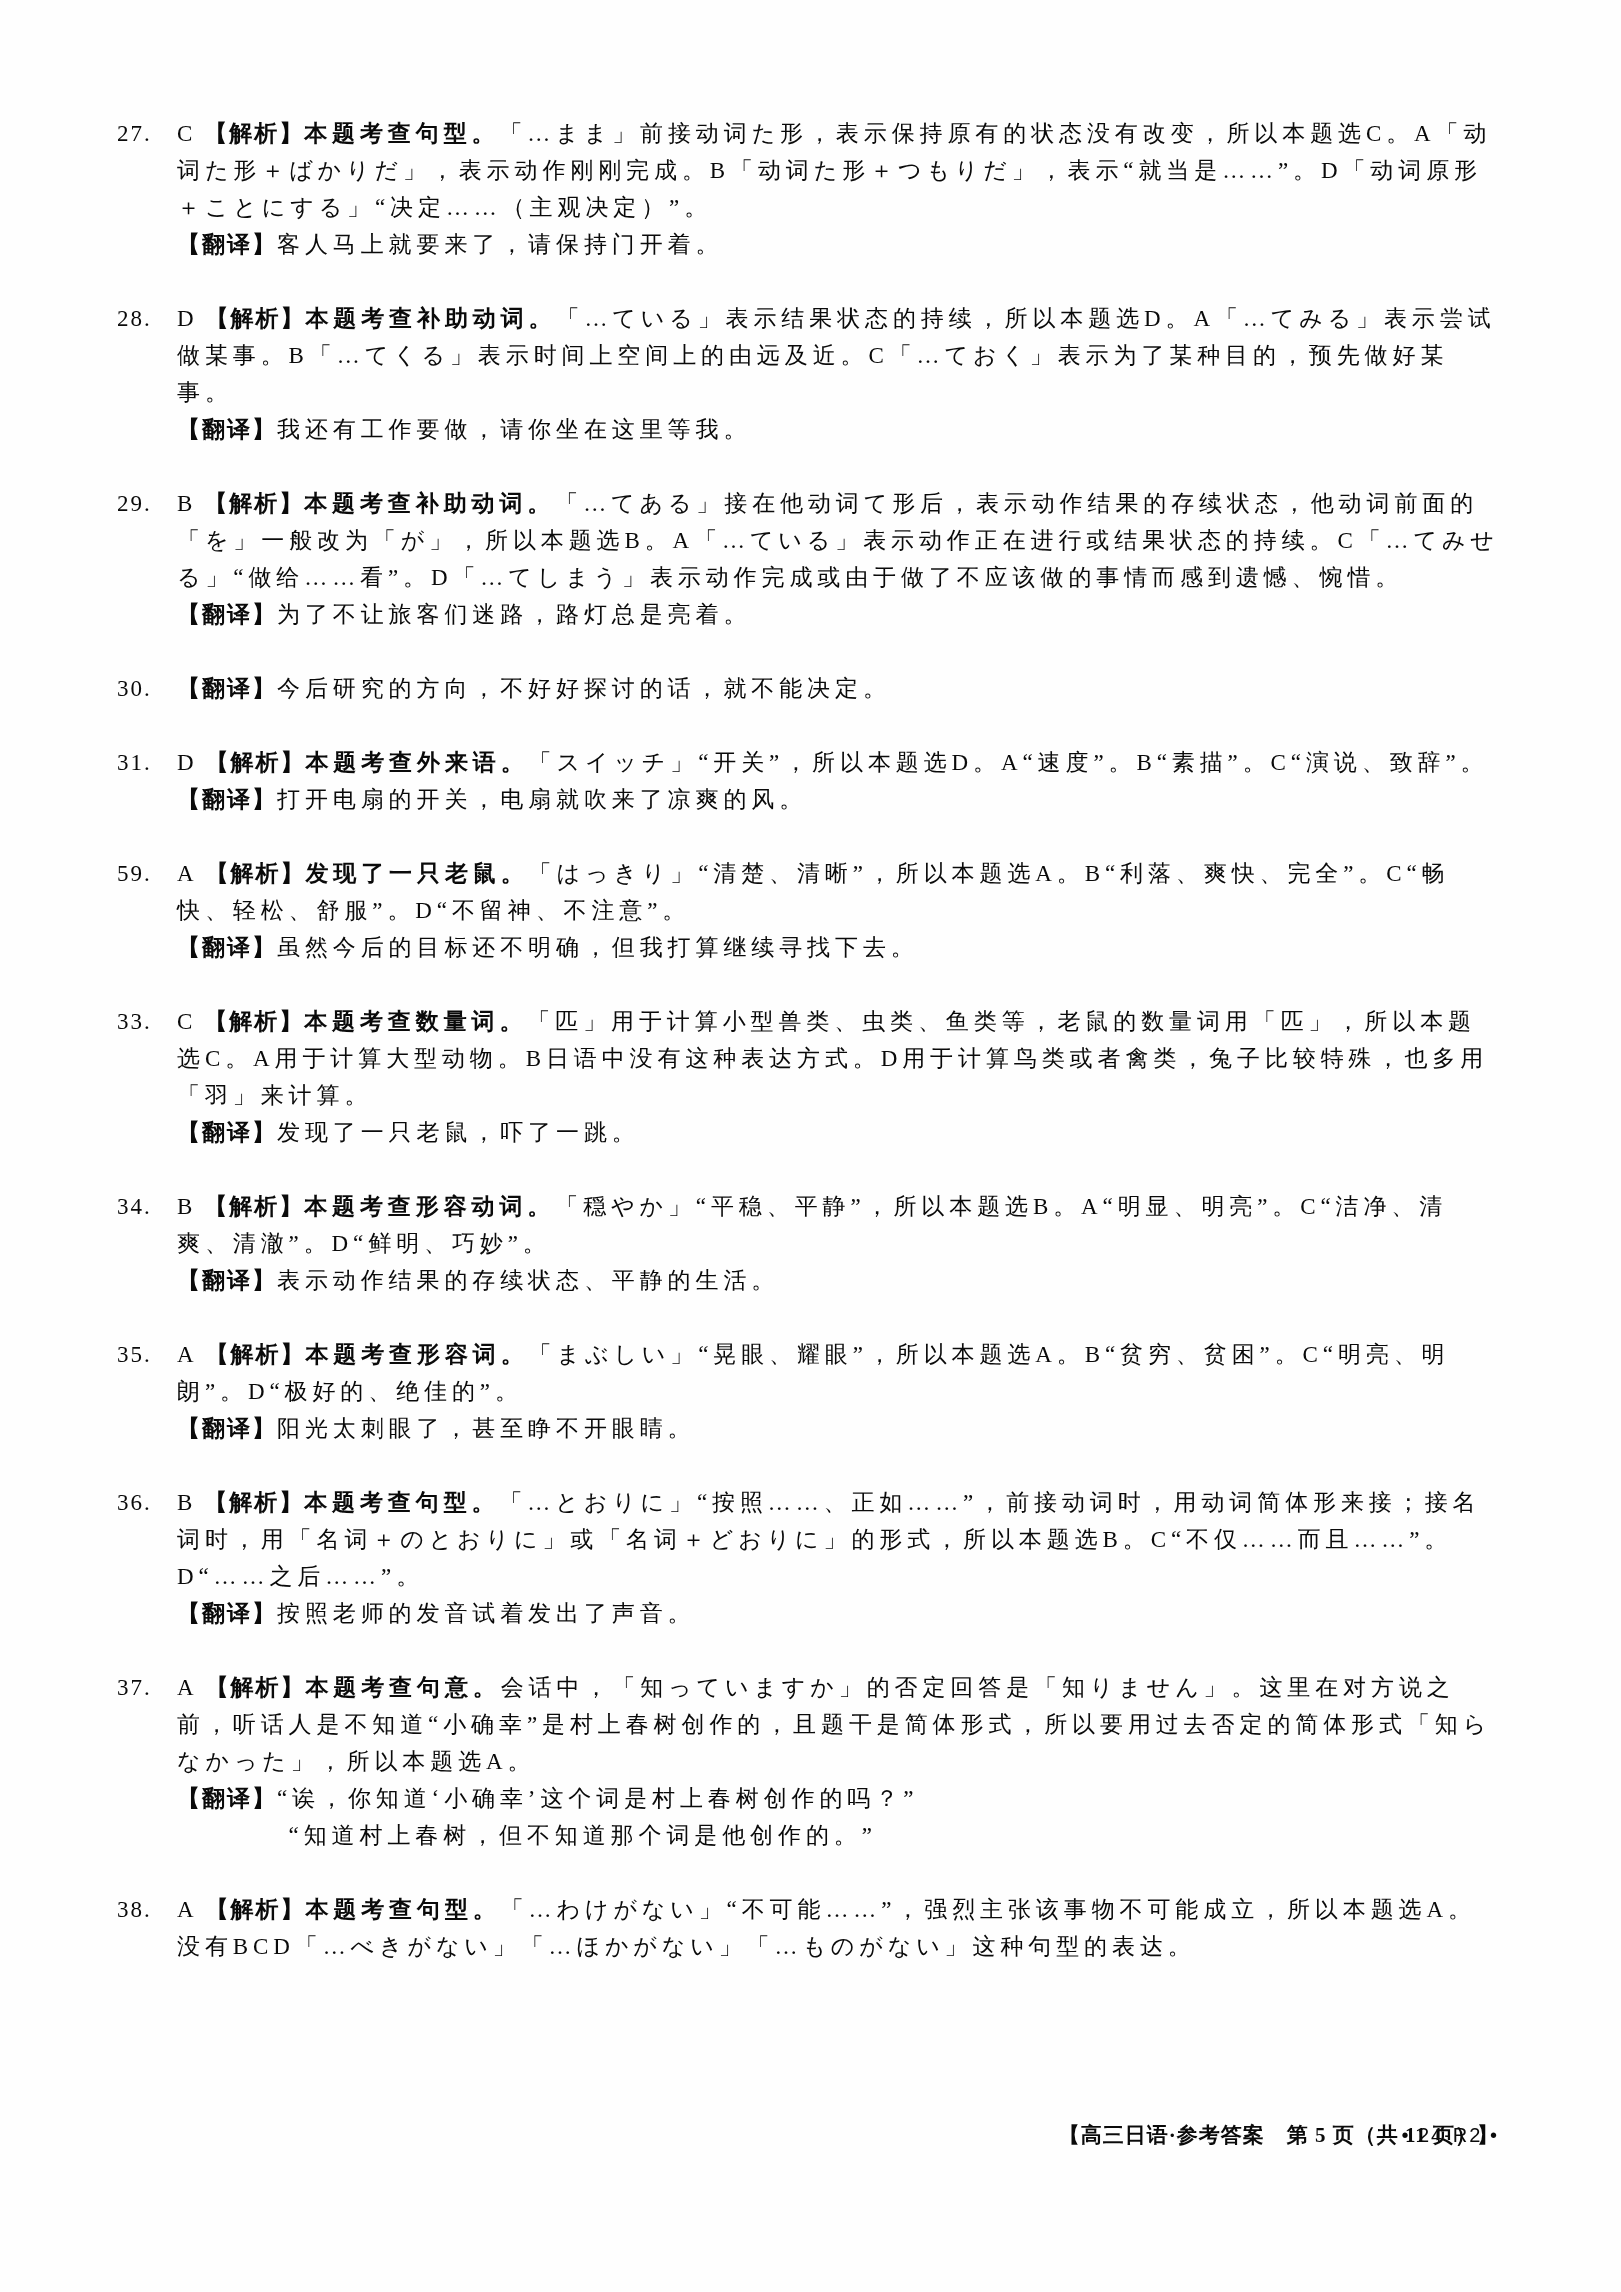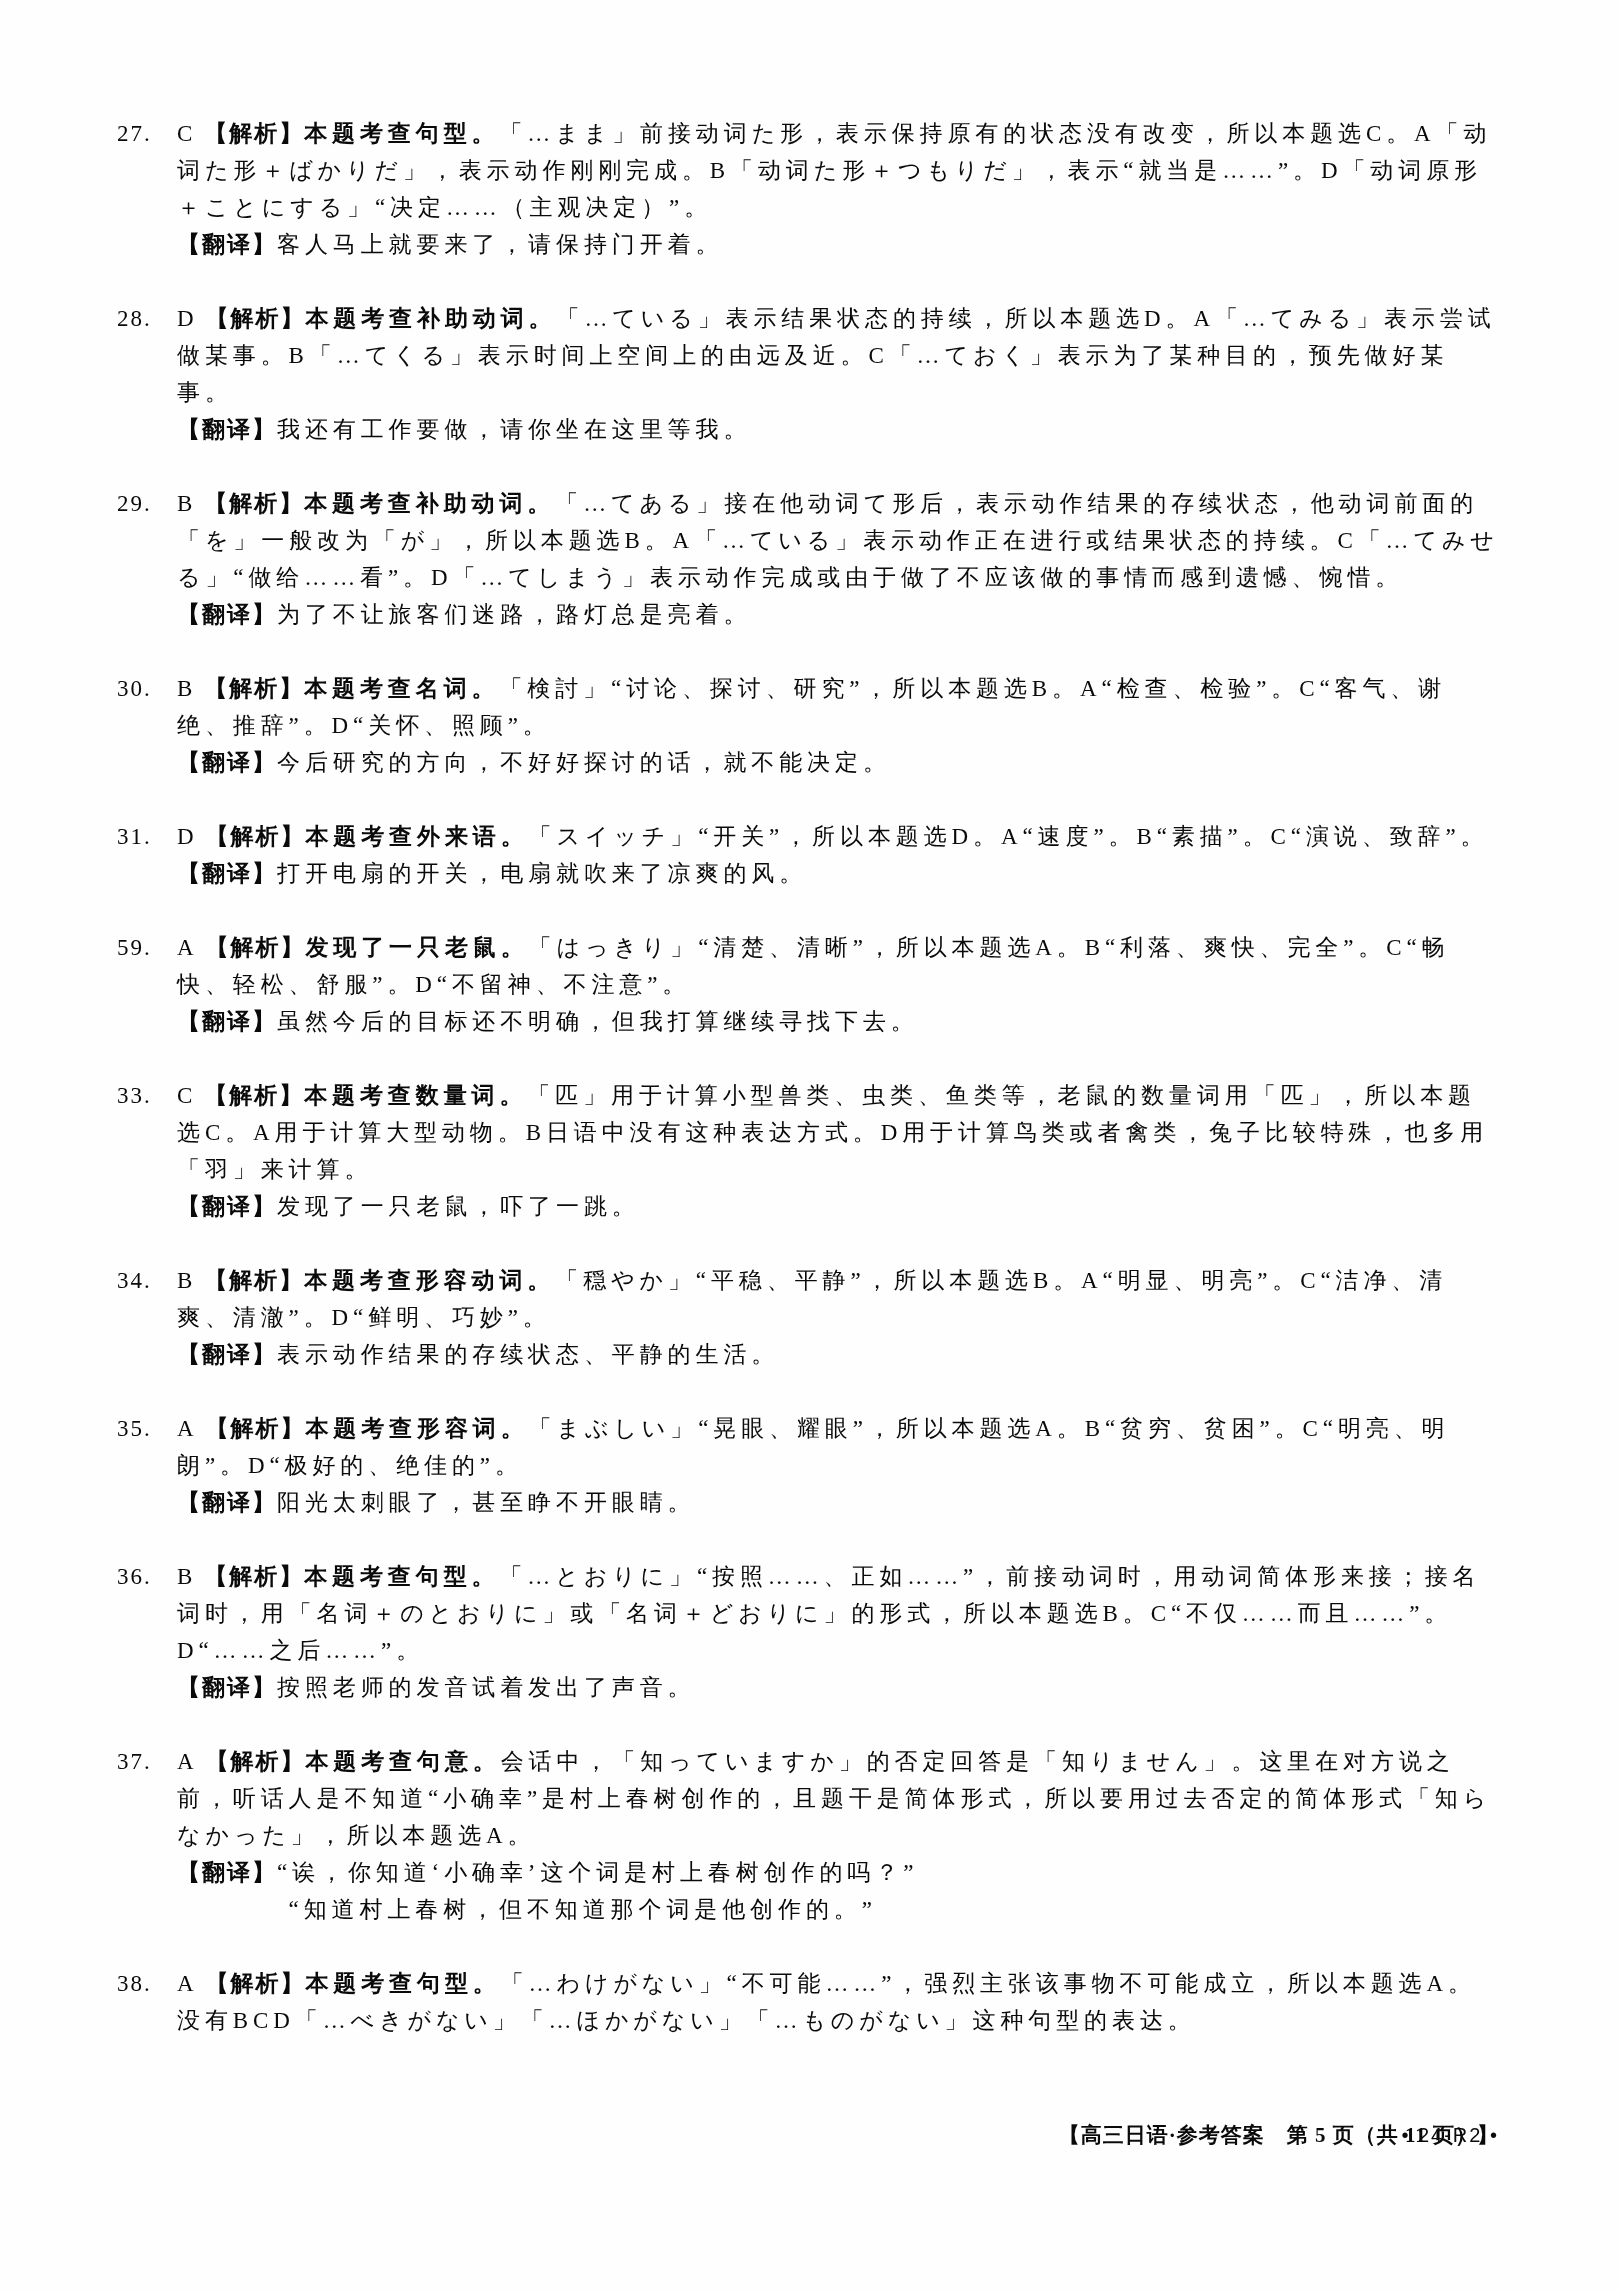--- a/index.html
+++ b/index.html
@@ -78,21 +78,20 @@
   </div>
 
   <div class="item">
     <span class="num">29.</span>
     <p><span class="ans">B</span><b class="lbl">【解析】</b><b class="cat">本题考查补助动词。</b><span>「…てある」接在他动词て形后，表示动作结果的存续状态，他动词前面的「を」一般改为「が」，所以本题选B。A「…ている」表示动作正在进行或结果状态的持续。C「…てみせる」“做给……看”。D「…てしまう」表示动作完成或由于做了不应该做的事情而感到遗憾、惋惜。</span></p>
     <p><b class="lbl">【翻译】</b><span class="trans-text">为了不让旅客们迷路，路灯总是亮着。</span></p>
   </div>
 
   <div class="item">
     <span class="num">30.</span>
-    <p><span class="ans">B</span><b class="lbl">【解析】</b><b class="cat">本题考查名词。</b><span>「検討」“讨论、探讨、研究”，所以本题选B。A“检查、检验”。C“客气、谢绝、推辞”。D“关怀、照顾”。</span></p>
     <p><b class="lbl">【翻译】</b><span class="trans-text">今后研究的方向，不好好探讨的话，就不能决定。</span></p>
   </div>
 
   <div class="item">
     <span class="num">31.</span>
     <p><span class="ans">D</span><b class="lbl">【解析】</b><b class="cat">本题考查外来语。</b><span>「スイッチ」“开关”，所以本题选D。A“速度”。B“素描”。C“演说、致辞”。</span></p>
     <p><b class="lbl">【翻译】</b><span class="trans-text">打开电扇的开关，电扇就吹来了凉爽的风。</span></p>
   </div>
 
   <div class="item">

